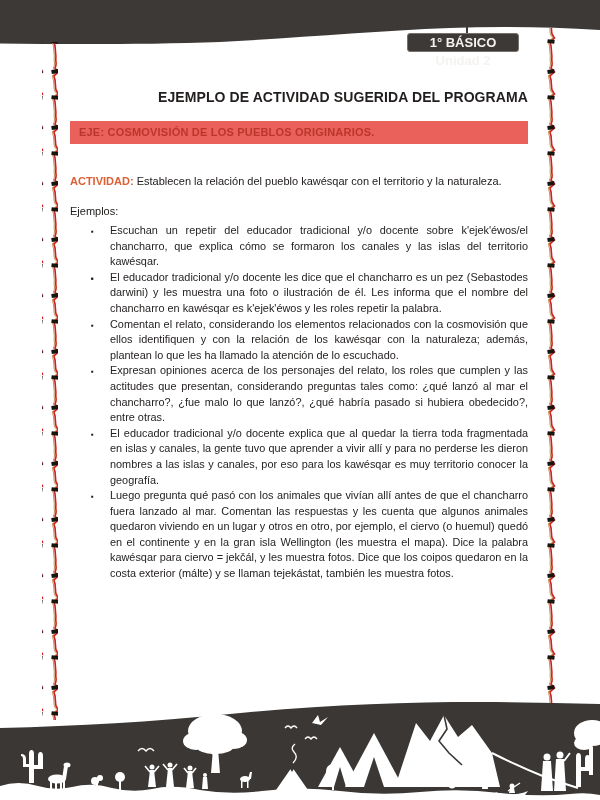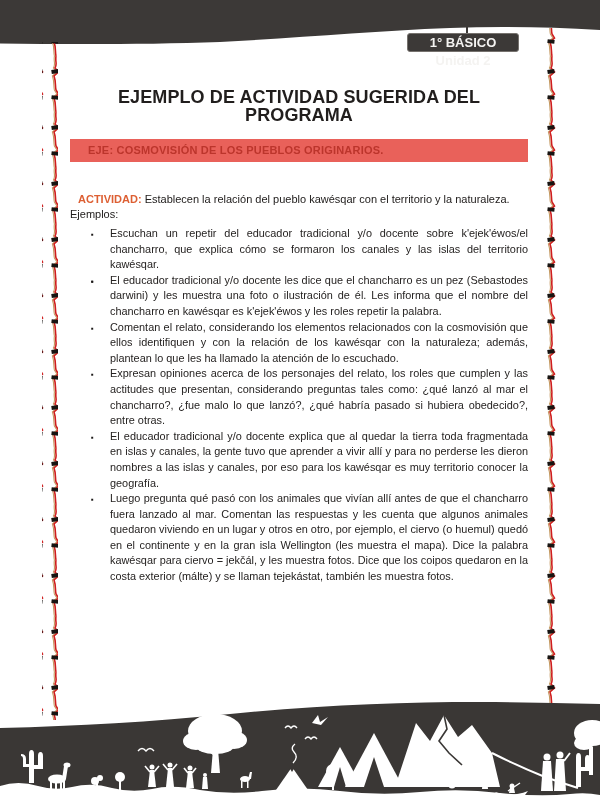--- a/index.html
+++ b/index.html
@@ -24,31 +24,31 @@
     position:absolute;left:407px;top:33px;width:112px;height:19px;
     background:var(--band);border:1px solid #76726e;border-radius:3px;
     color:#f4f3f1;font-size:13px;line-height:18px;text-align:center;font-weight:bold;
     box-sizing:border-box;
   }
   
   .border-overlay{position:absolute;top:0;left:0;pointer-events:none;}
   
   .content{position:absolute;left:70px;top:88px;width:458px;}
   .doc-title{
-    font-size:18px;font-weight:bold;text-align:center;color:#211e1d;
+    font-size:14px;font-weight:bold;text-align:right;color:#211e1d;
     line-height:18px;letter-spacing:0.1px;margin:0;
   }
   .eje-banner{
     margin-top:15px;height:23px;background:var(--banner_bg);
     color:var(--banner_text);font-size:11px;font-weight:bold;
-    line-height:23px;padding-left:18px;letter-spacing:0.2px;box-sizing:border-box;
-  }
-  .actividad-row{margin-top:30px;font-size:11px;line-height:15px;margin-left:8px;}
+    line-height:23px;padding-left:9px;letter-spacing:0.2px;box-sizing:border-box;
+  }
+  .actividad-row{margin-top:30px;font-size:11px;line-height:15px;}
   .actividad-label{color:var(--actividad);font-weight:bold;}
-  .ejemplos-label{font-size:11px;line-height:15px;}
+  .ejemplos-label{margin-top:15px;font-size:11px;line-height:15px;}
   ul.bullet-list{list-style:none;margin:4px 0 0 0;padding:0;}
   li.bullet{
     position:relative;padding-left:40px;font-size:10.9px;line-height:15.6px;
     text-align:justify;color:#262322;
   }
   li.bullet .bmark{position:absolute;left:21px;top:1px;font-size:8px;color:#1c1918;}
   li.bullet strong{font-weight:normal;color:#1c1918;}
   
   .bottom-art{position:absolute;left:0;bottom:0;}
 </style>

